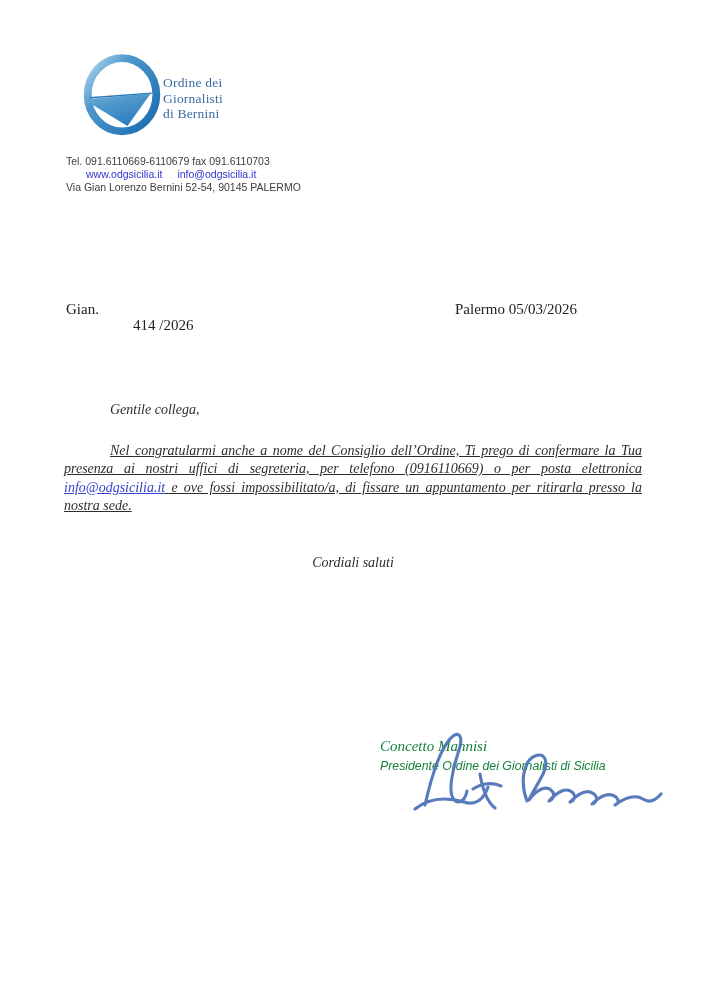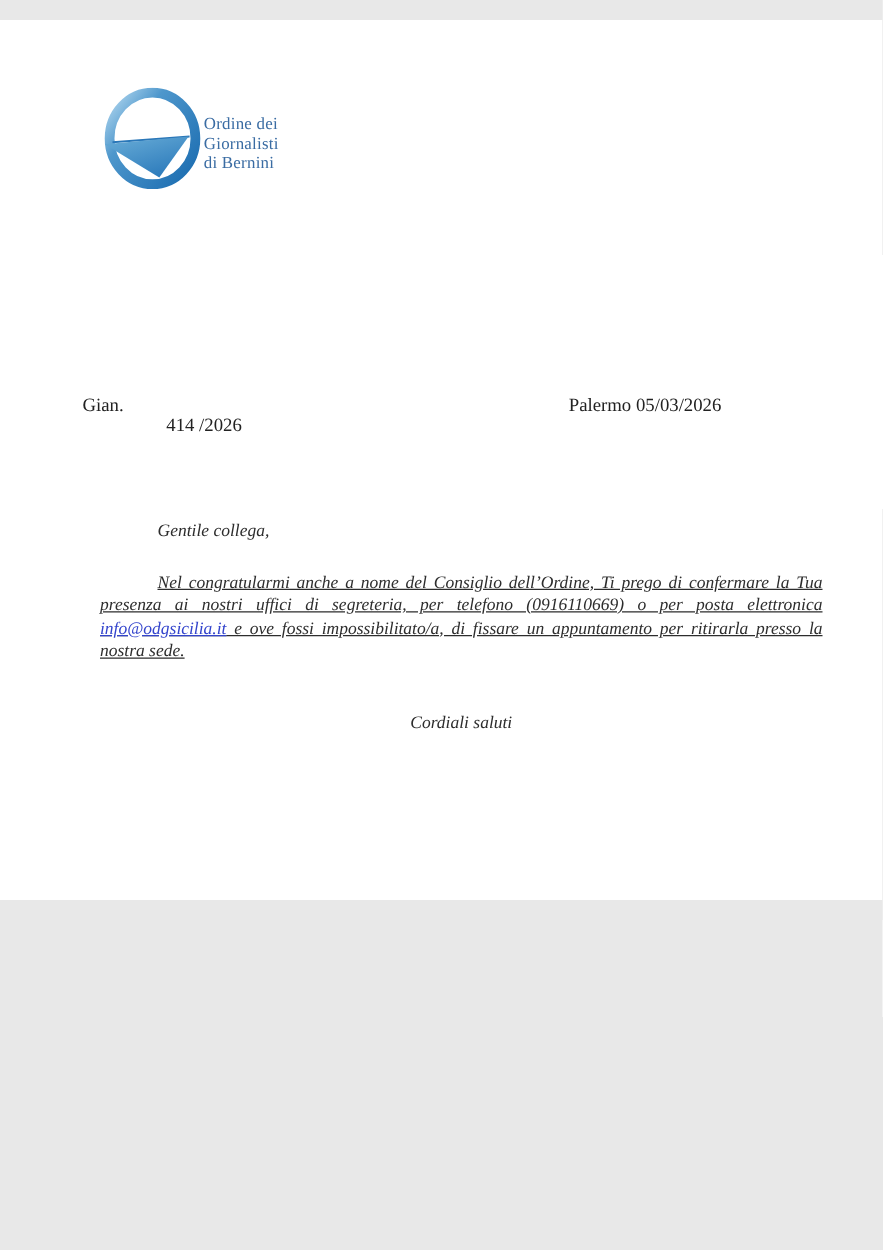--- a/index.html
+++ b/index.html
@@ -1,20 +1,20 @@
 <!DOCTYPE html>
 <html><head>
 <meta charset="utf-8">
 <style>
   html, body { margin: 0; padding: 0; background: #e8e8e8; }
   .page {
     position: relative;
     width: 706px;
-    height: 704px;
-    margin: 16px auto;
+    height: 1000px;
+    margin: 0 auto;
     background: #ffffff;
     font-family: "Liberation Serif", serif;
     overflow: hidden;
   }
 
   
   .emblem {
     position: absolute;
     left: 83px;
     top: 54px;
@@ -56,21 +56,21 @@
     font-size: 15px;
     color: #222222;
   }
   .prot-label   { position: absolute; left: 66px;  top: 0; }
   .prot-number  { position: absolute; left: 133px; top: 16px; }
   .place-date   { position: absolute; left: 455px; top: 0; text-align: right; }
 
   
   .body-text {
     position: absolute;
-    left: 80px;
+    left: 64px;
     top: 401px;
     width: 578px;
     font-style: italic;
     font-size: 14px;
     line-height: 18.5px;
     color: #2d2d2d;
     text-align: justify;
   }
   .body-text p { margin: 0; text-indent: 46px; }
   .p-salutation { margin-bottom: 22px !important; text-align: left; }
@@ -138,20 +138,28 @@
     <path d="M 9 55 L 88 49 L 88 51 L 9 57 Z" fill="#2a77b8"></path>
     <path d="M 1 58 L 87 50 L 57 92 Z" fill="url(#triGrad)"></path>
   </svg>
 
   <div class="wordmark">
     <div>Ordine dei</div>
     <div>Giornalisti</div>
     <div>di Bernini</div>
   </div>
 
+  <div class="contact">
+    <div>Tel. 091.6110669-6110679 fax 091.6110703</div>
+    <div class="links">
+      <a class="hdr-link">www.odgsicilia.it</a>
+      <a class="hdr-link">info@odgsicilia.it</a>
+    </div>
+    <div>Via Gian Lorenzo Bernini 52-54, 90145 PALERMO</div>
+  </div>
 
   <div class="prot-row">
     <span class="prot-label">Gian.</span>
     <span class="prot-number">414 /2026</span>
     <span class="place-date">Palermo 05/03/2026</span>
   </div>
 
   <div class="body-text">
     <p class="p-salutation">Gentile collega,</p>
     <p class="p-3"><span>Nel congratularmi anche a nome del Consiglio dell’Ordine, Ti prego di confermare la Tua presenza ai nostri uffici di segreteria, per telefono (0916110669) o per posta elettronica </span><a class="body-link">info@odgsicilia.it</a><span> e ove fossi impossibilitato/a, di fissare un appuntamento per ritirarla presso la nostra sede.</span></p>

